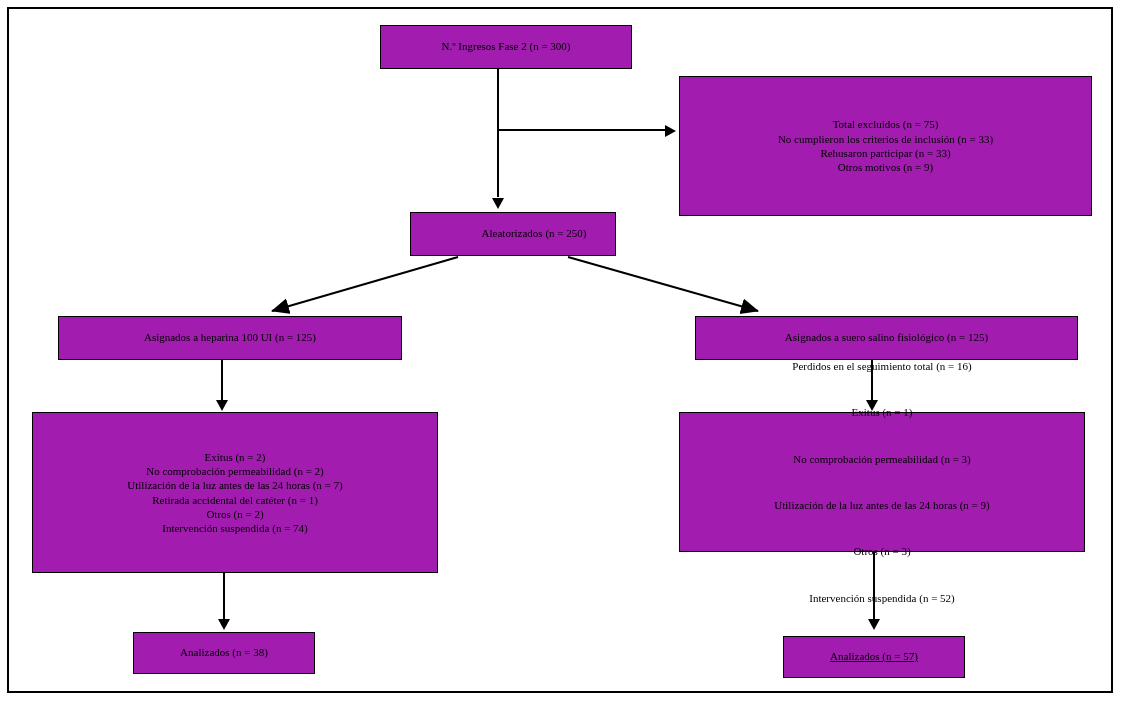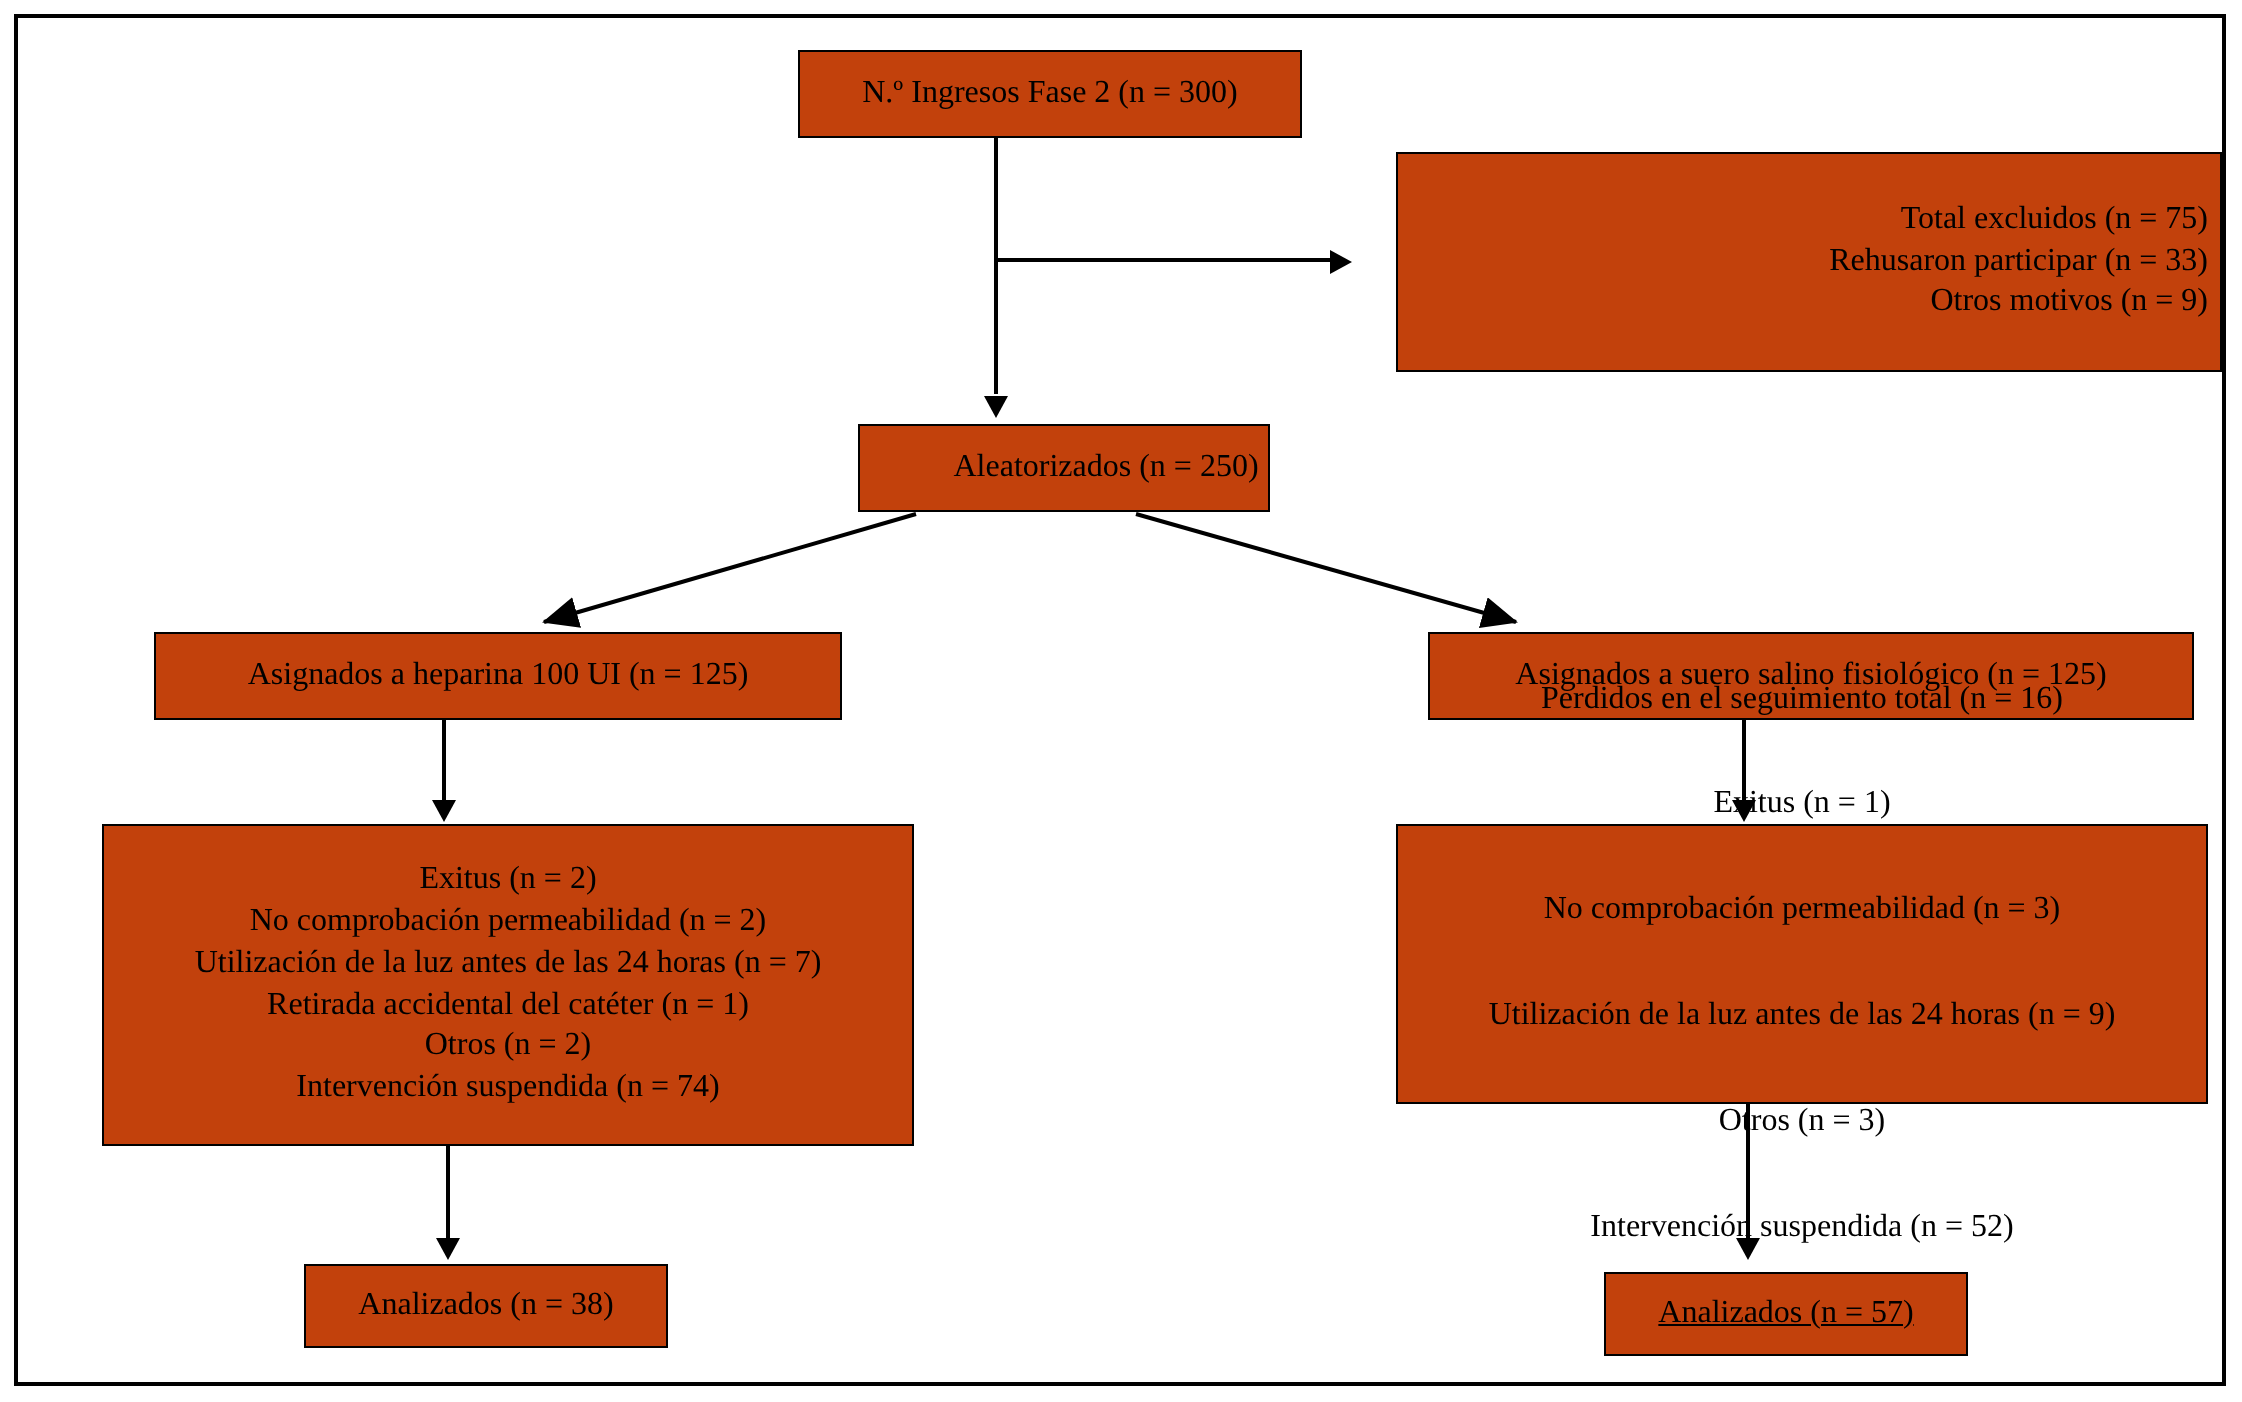--- a/index.html
+++ b/index.html
@@ -23,42 +23,41 @@
     top: 7px;
     width: 1106px;
     height: 686px;
     border: 2px solid #000000;
     box-sizing: border-box;
   }
   .node {
     position: absolute;
     box-sizing: border-box;
     border: 1.5px solid #000000;
-    background: #c2410c;
+    background: #a21caf;
     display: flex;
     flex-direction: column;
     align-items: center;
     justify-content: center;
     text-align: center;
     line-height: 1.27;
-    font-size: 16px;
+    font-size: 11px;
     padding: 3px 6px;
     z-index: 3;
-    margin-left: 19px;
   }
   .node .line {
     display: block;
     white-space: nowrap;
   }
   .node.multi {
     line-height: 1.30;
   }
   
   #node-enrollment   { left: 380px; top: 25px;  width: 252px; height: 44px; }
-  #node-excluded     { left: 679px; top: 76px;  width: 413px; height: 110px; align-items: flex-end; }
+  #node-excluded     { left: 679px; top: 76px;  width: 413px; height: 140px; }
   #node-randomized   { left: 410px; top: 212px; width: 206px; height: 44px; padding-left: 48px; }
   #node-heparin      { left: 58px;  top: 316px; width: 344px; height: 44px; text-align: center; }
   #node-saline       { left: 695px; top: 316px; width: 383px; height: 44px; text-align: center; }
   #node-loss-left    { left: 32px;  top: 412px; width: 406px; height: 161px; }
   #node-loss-right   { left: 679px; top: 412px; width: 406px; height: 140px; gap: 32px; }
   #node-analyzed-left  { left: 133px; top: 632px; width: 182px; height: 42px; }
   #node-analyzed-right { left: 783px; top: 636px; width: 182px; height: 42px; text-decoration: underline; }
 
   
   .conn {
@@ -151,20 +150,21 @@
   <div class="arrow-down" id="arrowhead-right-1"></div>
   <div class="conn vline" id="trunk-right-2"></div>
   <div class="arrow-down" id="arrowhead-right-2"></div>
 
   <div class="node" id="node-enrollment">
     <span class="line">N.º Ingresos Fase 2 (n = 300)</span>
   </div>
 
   <div class="node multi" id="node-excluded">
     <span class="line">Total excluidos (n = 75)</span>
+    <span class="line">No cumplieron los criterios de inclusión (n = 33)</span>
     <span class="line">Rehusaron participar (n = 33)</span>
     <span class="line">Otros motivos (n = 9)</span>
   </div>
 
   <div class="node" id="node-randomized">
     <span class="line">Aleatorizados (n = 250)</span>
   </div>
 
   <div class="node" id="node-heparin">
     <span class="line">Asignados a heparina 100 UI (n = 125)</span>

